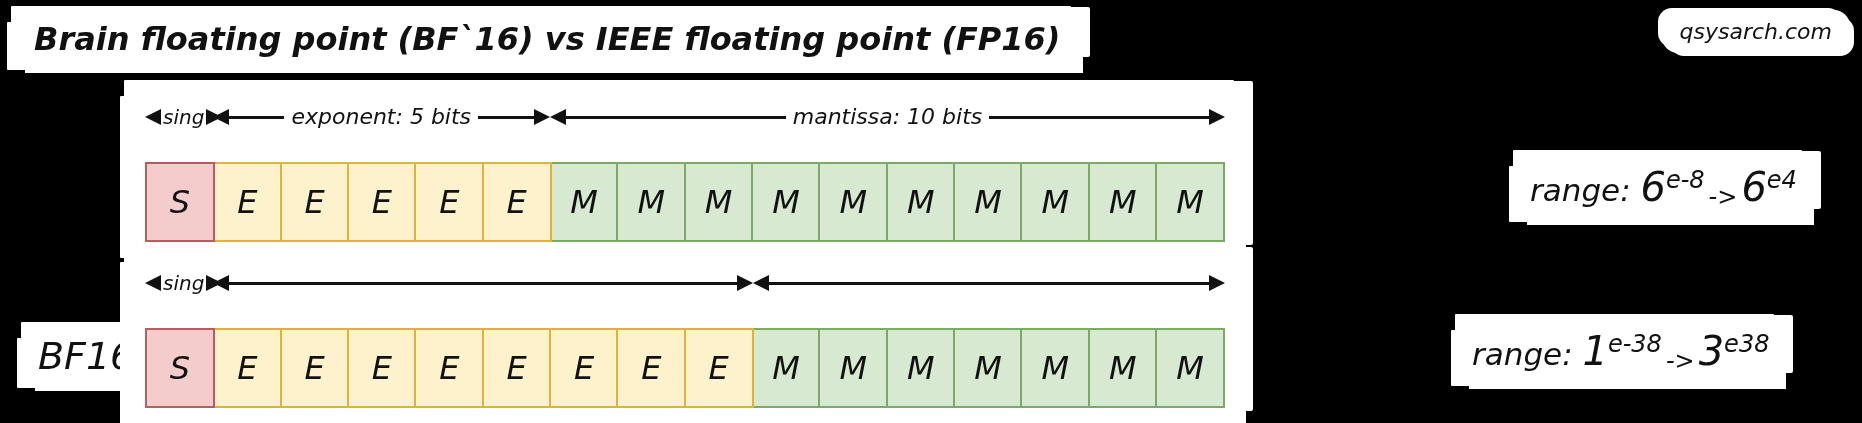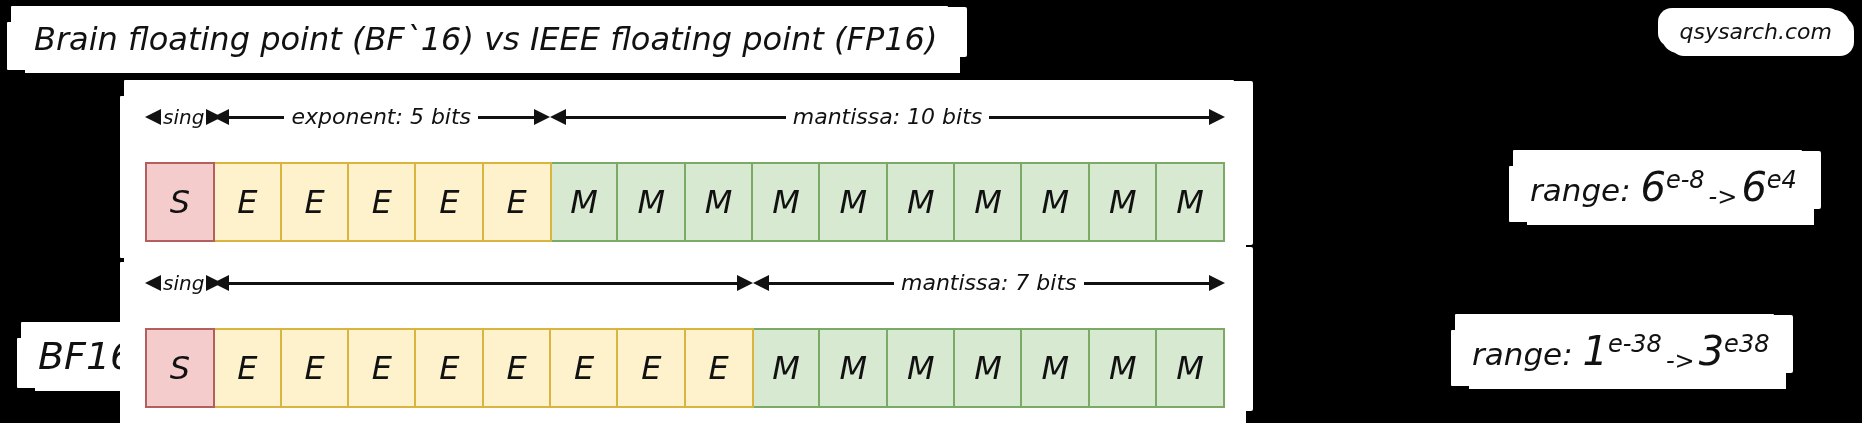--- a/index.html
+++ b/index.html
@@ -11,21 +11,21 @@
   html,body{margin:0;padding:0;background:#000;}
   .canvas{
     position:relative; width:1862px; height:423px; overflow:hidden;
     background:#000; color:var(--ink);
     font-family:"DejaVu Sans", sans-serif; font-style:italic;
   }
   .patch{
     background:#fff; border-radius:4px;
     box-shadow: 12px -7px 0 -2px #fff, -10px 7px 0 -3px #fff, 7px 11px 0 -4px #fff, -6px -9px 0 -3px #fff;
   }
-  .title-patch{position:absolute; left:14px; top:12px; padding:8px 20px; font-size:32px; font-weight:400; white-space:nowrap;}
+  .title-patch{position:absolute; left:14px; top:12px; padding:8px 20px; font-size:32px; font-weight:700; white-space:nowrap;}
   .badge{position:absolute; right:12px; top:10px; padding:9px 18px; font-size:22px; border-radius:16px; background:#fff;
     box-shadow: 6px 5px 0 -2px #fff, -6px -4px 0 -2px #fff; text-align: center;}
   .row-label{position:absolute; left:24px; padding:6px 14px; font-size:38px;}
   .row-label.r1{top:166px;} .row-label.r2{top:328px;}
 
   .bits-group{position:absolute; left:127px; width:1080px; padding:12px 18px;}
   .bits-group.r1{top:86px;} .bits-group.r2{top:252px;}
 
   .arrow-row{display:flex; width:1080px; height:38px; align-items:center;}
   .arrow{display:flex; align-items:center; min-width:0;}
@@ -122,21 +122,20 @@
       </div>
       <div class="arrow w8">
         <span class="ah ah-l"></span>
         <span class="ln"></span>
         <span class="ln"></span>
         <span class="ah ah-r"></span>
       </div>
       <div class="arrow w7">
         <span class="ah ah-l"></span>
         <span class="ln"></span>
-        <span class="lbl">mantissa: 7 bits</span>
         <span class="ln"></span>
         <span class="ah ah-r"></span>
       </div>
     </div>
     <div class="cells-row">
         <div class="cell cell-s">S</div>
         <div class="cell cell-e">E</div>
         <div class="cell cell-e">E</div>
         <div class="cell cell-e">E</div>
         <div class="cell cell-e">E</div>

